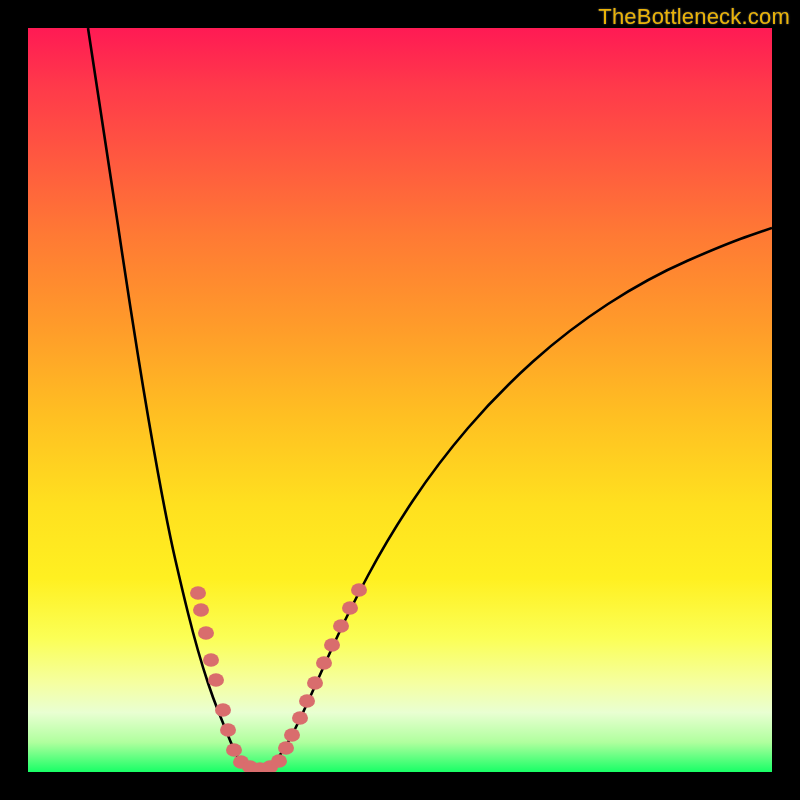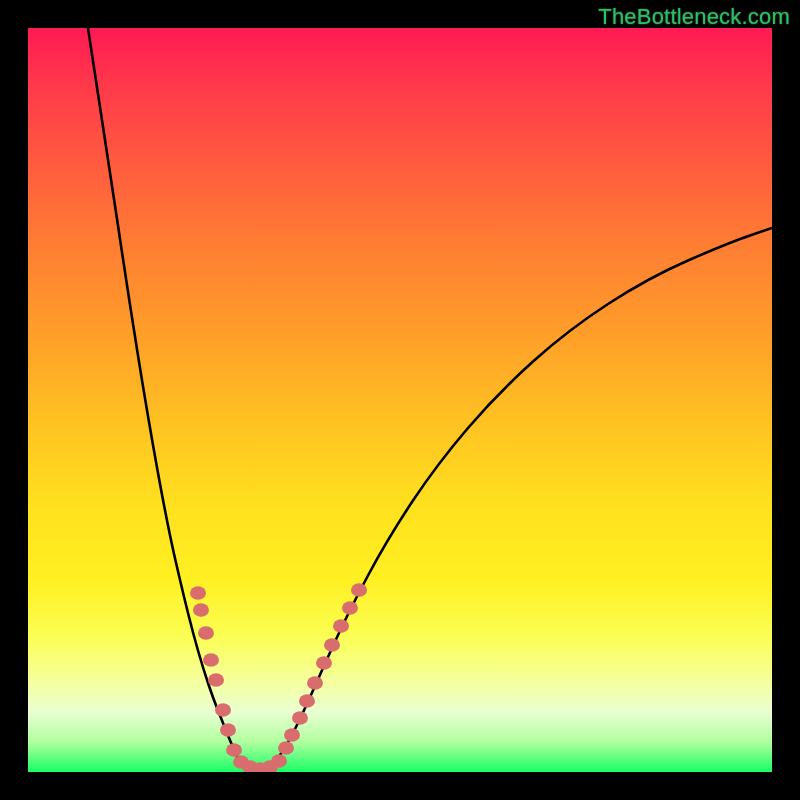--- a/index.html
+++ b/index.html
@@ -30,21 +30,21 @@
       #f5ffa0 88%,
       #e9ffd2 92%,
       #b0ff9e 96%,
       #18ff66 100%
     );
   }
   .watermark {
     position: absolute;
     top: 4px;
     right: 10px;
-    color: #22c55e;
+    color: #eab308;
     font-size: 22px;
     font-weight: 500;
     letter-spacing: 0.2px;
     text-shadow: 0 0 2px rgba(255,255,255,0.4);
   }
   svg.curve {
     position: absolute;
     left: 0;
     top: 0;
     width: 744px;

